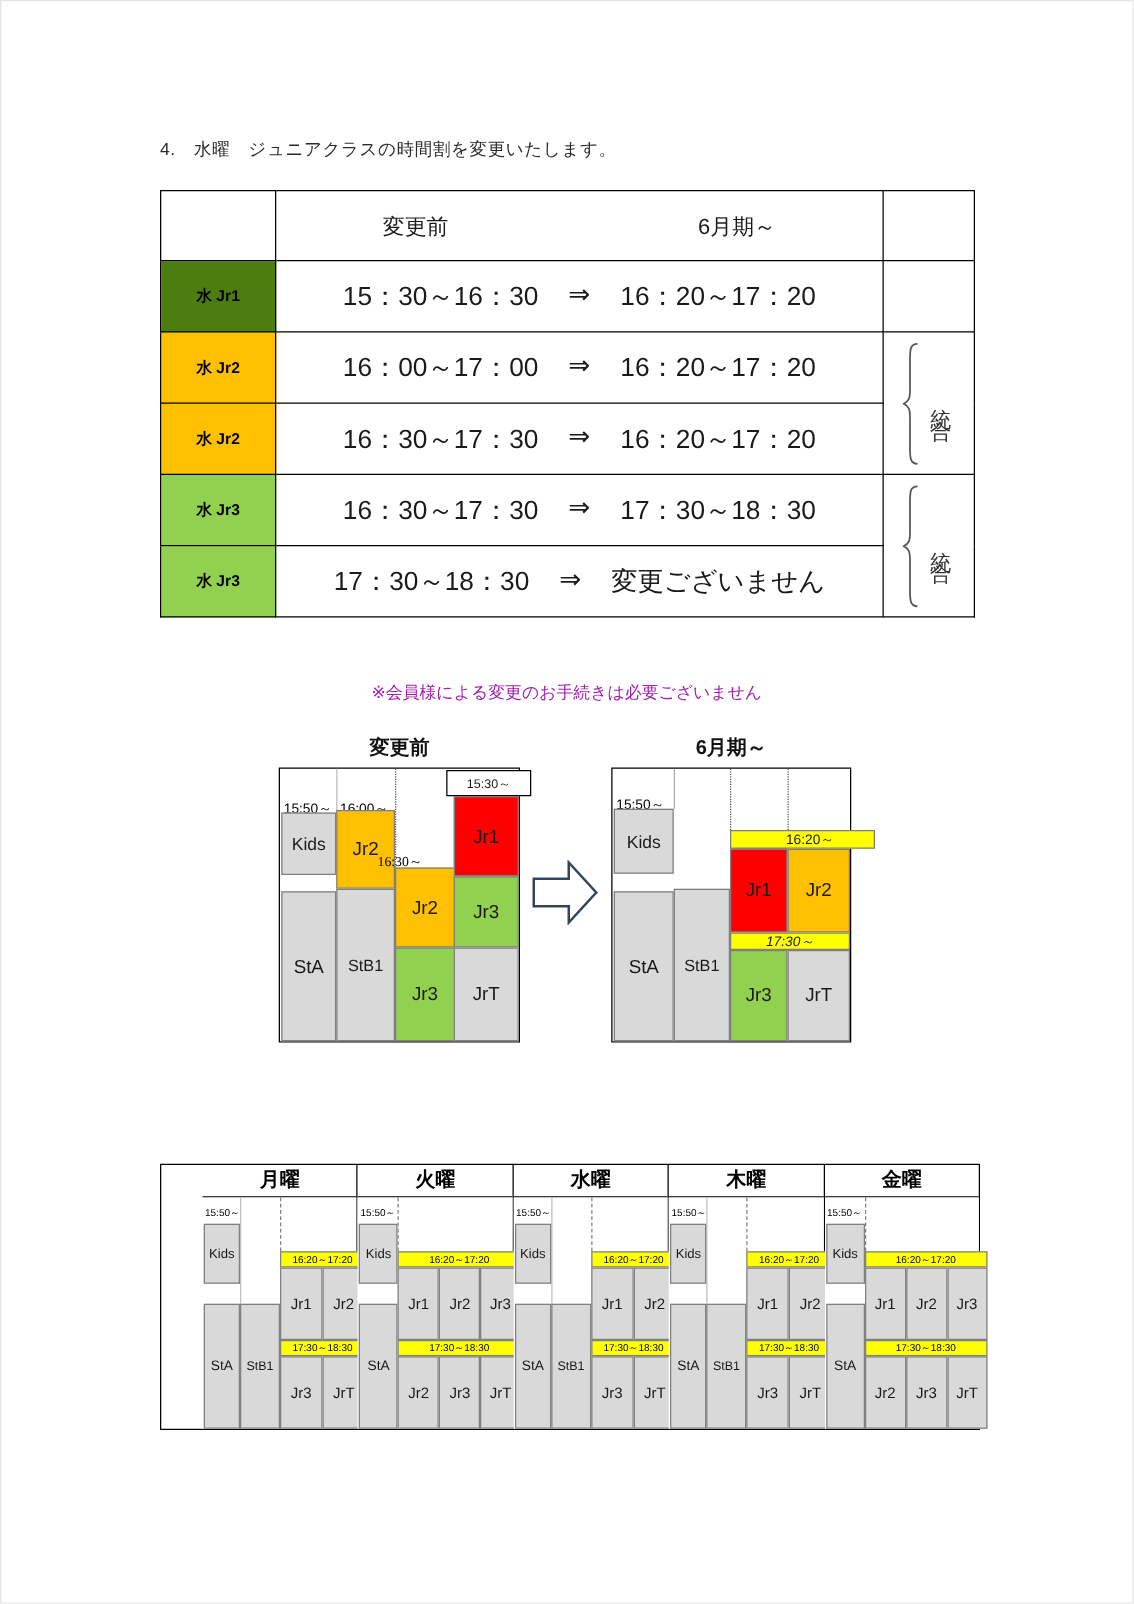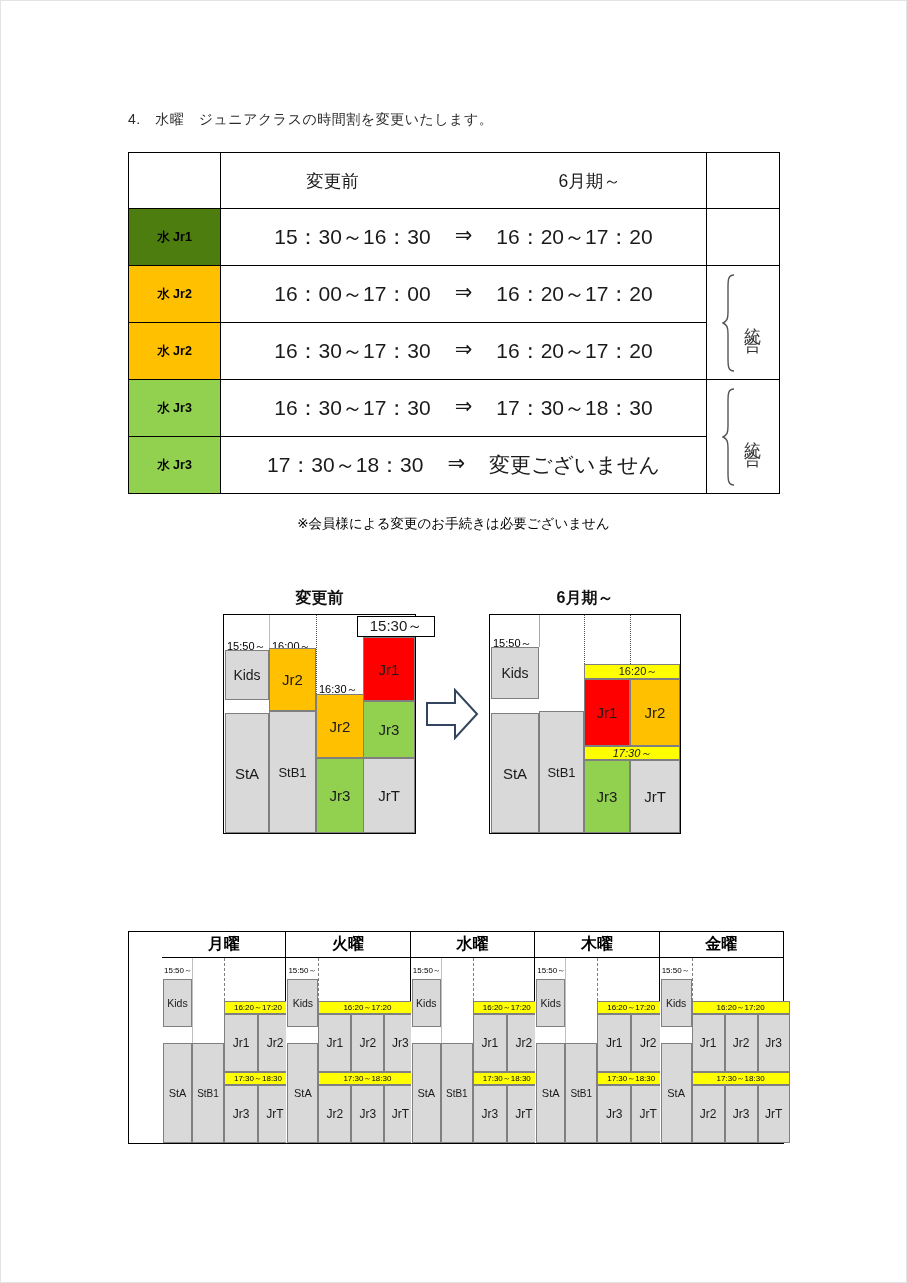--- a/index.html
+++ b/index.html
@@ -4,21 +4,21 @@
 <style>
   html,body{margin:0;padding:0;background:#ffffff;}
   .page{
     position:relative;width:907px;height:1283px;background:#ffffff;
     font-family:"Liberation Sans","DejaVu Sans",sans-serif;color:#1a1a1a;
     border:1px solid #e3e3e3;box-sizing:border-box;overflow:hidden;
   }
   
   .h4{position:absolute;left:127px;top:110px;font-size:14px;color:#2b2b2b;letter-spacing:.5px;}
   .h5{position:absolute;left:127px;top:872px;font-size:14px;color:#2b2b2b;letter-spacing:.5px;}
-  .note{position:absolute;left:0;right:0;top:514px;text-align:center;font-size:13.5px;color:#000000;}
+  .note{position:absolute;left:0;right:0;top:544px;text-align:center;font-size:13.5px;color:#a21caf;}
   .detail-title{position:absolute;left:0;right:0;top:555px;text-align:center;font-size:16px;font-weight:bold;color:#111;}
   .dh{position:absolute;top:587px;text-align:center;font-size:16px;font-weight:bold;color:#111;}
   .dh-before{left:222px;width:193px;}
   .dh-after{left:488px;width:192px;}
   .closing{position:absolute;left:127px;width:656px;top:1150px;text-align:right;font-size:13.5px;color:#2b2b2b;}
 
   
   .change-table{position:absolute;left:127px;top:151px;border-collapse:collapse;table-layout:fixed;}
   .change-table td{border:1.5px solid #000;padding:0;}
   .ct-label{width:91px;height:56px;text-align:center;vertical-align:middle;font-weight:bold;font-size:12.5px;color:#000;}
@@ -40,41 +40,41 @@
   .diag{position:absolute;border:1.5px solid #000;background:#fff;box-sizing:border-box;}
   .diag-before{left:222px;top:613px;width:193px;height:220px;}
   .diag-after{left:488px;top:613px;width:192px;height:220px;}
   .blk{position:absolute;display:flex;align-items:center;justify-content:center;
        border:1px solid #7f7f7f;box-sizing:border-box;font-size:15px;color:#1a1a1a;}
   .g{background:#D9D9D9;} .r{background:#FF0000;} .o{background:#FFC000;}
   .gr{background:#92D050;} .y{background:#FFFF00;}
   .tlab{position:absolute;font-size:11px;color:#000;white-space:nowrap;}
   .gl{position:absolute;width:0;}
   
-  .bd-t1530{left:133px;top:1px;width:78px;height:21px;background:#fff;border:1px solid #000;font-size:15px;}
+  .bd-t1530{left:133px;top:1px;width:68px;height:21px;background:#fff;border:1px solid #000;font-size:10px;}
   .bd-jr1{left:139px;top:22px;width:52px;height:64px;}
   .bd-t1550{left:3px;top:24px;}
   .bd-t1600{left:48px;top:24px;}
   .bd-kids{left:1px;top:35px;width:44px;height:50px;font-size:14px;}
   .bd-jr2top{left:45px;top:33px;width:47px;height:63px;}
-  .bd-t1630{left:95px;top:67px;}
+  .bd-t1630{left:78px;top:67px;font-family:Liberation Serif, serif;}
   .bd-jr2mid{left:92px;top:79px;width:48px;height:64px;}
   .bd-jr3l{left:92px;top:143px;width:48px;height:75px;}
   .bd-jr3r{left:139px;top:86px;width:52px;height:57px;}
   .bd-jrt{left:139px;top:143px;width:52px;height:75px;}
   .bd-sta{left:1px;top:98px;width:44px;height:120px;}
   .bd-stb1{left:45px;top:96px;width:47px;height:122px;font-size:13px;}
   .bd-g1{left:92px;top:0;height:79px;border-left:1px dotted #555;}
   .bd-g2{left:45px;top:0;height:33px;border-left:1px solid #bbb;}
   
   .ad-t1550{left:3px;top:21px;}
   .ad-kids{left:1px;top:32px;width:48px;height:52px;font-size:14px;}
   .ad-sta{left:1px;top:98px;width:48px;height:120px;}
   .ad-stb1{left:49px;top:96px;width:45px;height:122px;font-size:13px;}
-  .ad-y1620{left:94px;top:49px;width:96px;height:15px;font-size:11px;padding-left:12px;}
+  .ad-y1620{left:94px;top:49px;width:116px;height:15px;font-size:11px;padding-left:12px;}
   .ad-jr1{left:94px;top:64px;width:46px;height:67px;}
   .ad-jr2{left:140px;top:64px;width:50px;height:67px;}
   .ad-y1730{left:94px;top:131px;width:96px;height:14px;font-size:11px;font-style:italic;}
   .ad-jr3{left:94px;top:145px;width:46px;height:73px;}
   .ad-jrt{left:140px;top:145px;width:50px;height:73px;}
   .ad-g1{left:49px;top:0;height:32px;border-left:1px solid #aaa;}
   .ad-g2{left:94px;top:0;height:49px;border-left:1px dotted #555;}
   .ad-g3{left:140px;top:0;height:49px;border-left:1px dotted #555;}
   .arrow-wrap{position:absolute;left:424px;top:687px;}
 

